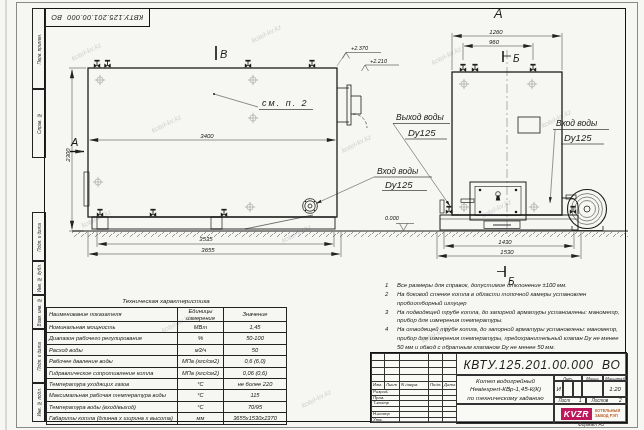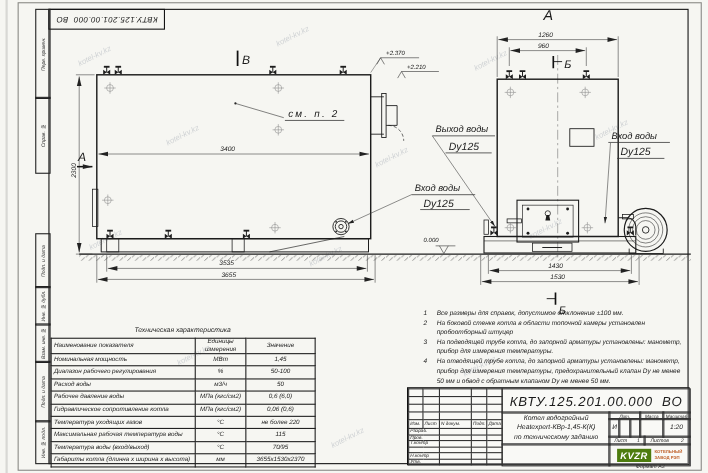--- a/index.html
+++ b/index.html
@@ -40,21 +40,21 @@
   table.roles td{border:0.6px solid #333;font:italic 4.3px/1 "Liberation Sans","DejaVu Sans",sans-serif;
                  padding:0 1px;overflow:hidden;white-space:nowrap;}
   .tb-cell{position:absolute;border:0.6px solid #333;display:flex;align-items:center;justify-content:center;
            font-style:italic;overflow:hidden;}
   .docnum{font-size:12px;letter-spacing:0.8px;white-space:pre;}
   .prod{flex-direction:column;font-size:6.2px;line-height:1.35;text-align:center;}
   .lbl{font-size:4.2px;}
   .val{font-size:6px;}
   .sheetrow{justify-content:space-around;font-size:4.6px;}
   .logo-cell{gap:3px;}
-  .kvzr{background:#4d7c0f;color:#fff;font-weight:bold;font-style:italic;font-size:8.5px;
+  .kvzr{background:#be185d;color:#fff;font-weight:bold;font-style:italic;font-size:8.5px;
         padding:1px 3px;letter-spacing:0.5px;}
   .company{display:flex;flex-direction:column;font-size:3.9px;font-weight:bold;color:#c0622c;
            line-height:1.15;font-style:normal;}
   .fmt{left:578px;top:421.5px;font-size:4.8px;font-style:italic;color:#333;}
   svg text{font-family:"Liberation Sans","DejaVu Sans",sans-serif;font-style:italic;fill:#1a1a1a;}
 </style>
 </head>
 <body>
 
 <div class="sheet">

